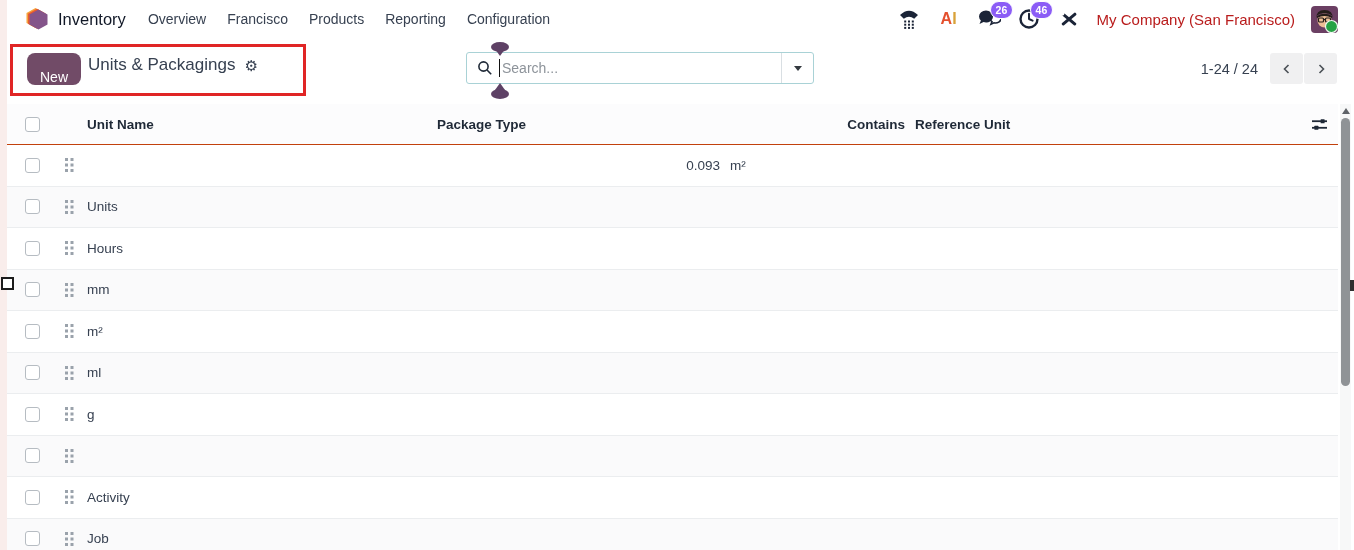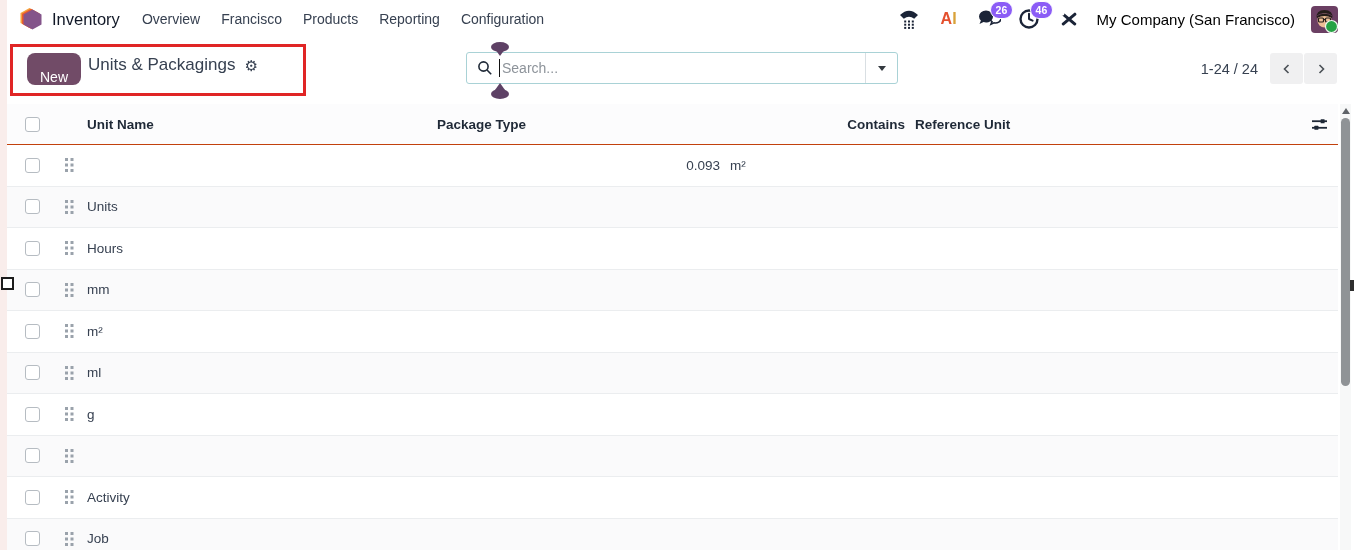--- a/index.html
+++ b/index.html
@@ -1,45 +1,45 @@
 <!DOCTYPE html>
 <html><head>
 <meta charset="utf-8">
 <style>
   * { margin:0; padding:0; box-sizing:border-box; }
   html,body { width:1354px; height:550px; overflow:hidden; background:#fff;
     font-family:"Liberation Sans", sans-serif; color:#374151; }
 
   
-  .navbar { height:38px; display:flex; align-items:center; padding-left:20px; background:#fff; position:relative; z-index:5; }
+  .navbar { height:38px; display:flex; align-items:center; padding-left:26px; background:#fff; position:relative; z-index:5; }
   .brand { display:flex; align-items:center; gap:8px; margin-right:22px; cursor:pointer; }
   .app-name { font-size:16.5px; font-weight:500; color:#111827; }
   .nav-menu { display:flex; align-items:center; gap:21px; }
   .nav-item { font-size:14px; color:#374151; cursor:pointer; }
   .systray { margin-left:auto; display:flex; align-items:center; gap:16px; padding-right:16px; }
   .tray-icon { position:relative; width:24px; height:24px; display:flex; align-items:center; justify-content:center; cursor:pointer; }
   .badge { position:absolute; top:-6px; left:13px; background:#8b5cf6; color:#fff; font-size:10.5px;
     font-weight:700; line-height:1; padding:2.5px 5px; border-radius:9px; border:1.5px solid #fff; }
   .ai-text { font-size:16px; font-weight:700; letter-spacing:0; }
   .ai-text .a { color:#e4502e; } .ai-text .i { color:#d9a23a; }
-  .company { font-size:15px; color:#000000; cursor:pointer; white-space:nowrap; }
+  .company { font-size:15px; color:#b91c1c; cursor:pointer; white-space:nowrap; }
   .avatar-wrap { position:relative; width:27px; height:27px; cursor:pointer; }
 
   
   .control-panel { position:relative; height:62px; }
   .annotation-box { position:absolute; left:10px; top:6px; width:296px; height:52px;
     border:3px solid #e02525; z-index:40; pointer-events:none; }
   .new-btn { position:absolute; left:27px; top:15px; height:30px; padding:16px 13px;
     background:#714B67; color:#fff; border:none; border-radius:8px; font-size:14px;
     font-family:"Liberation Sans", sans-serif; font-weight:500; cursor:pointer; }
   .view-title { position:absolute; left:88px; top:17px; font-size:17px; color:#374151;
     display:flex; align-items:center; gap:9px; white-space:nowrap; }
   .gear { font-size:15px; color:#374151; cursor:pointer; line-height:1; }
 
-  .search-bar { position:absolute; left:466px; top:14px; width:432px; height:32px;
+  .search-bar { position:absolute; left:466px; top:14px; width:348px; height:32px;
     border:1px solid #a9d2d6; border-radius:3px; background:#fff; display:flex; align-items:center; }
   .search-glyph { margin:0 6px 0 10px; display:flex; }
   .search-caret-bar { width:1px; height:18px; background:#111; margin-right:2px; }
   .search-input { flex:1; border:none; outline:none; font-size:14px; height:100%;
     font-family:"Liberation Sans", sans-serif; color:#374151; background:transparent; }
   .search-input::placeholder { color:#8d939a; }
   .search-toggle { width:32px; height:100%; border-left:1px solid #d9dfe3; display:flex;
     align-items:center; justify-content:center; cursor:pointer; }
   .caret-down { width:0; height:0; border-left:4.5px solid transparent; border-right:4.5px solid transparent;
     border-top:5px solid #343a40; }

